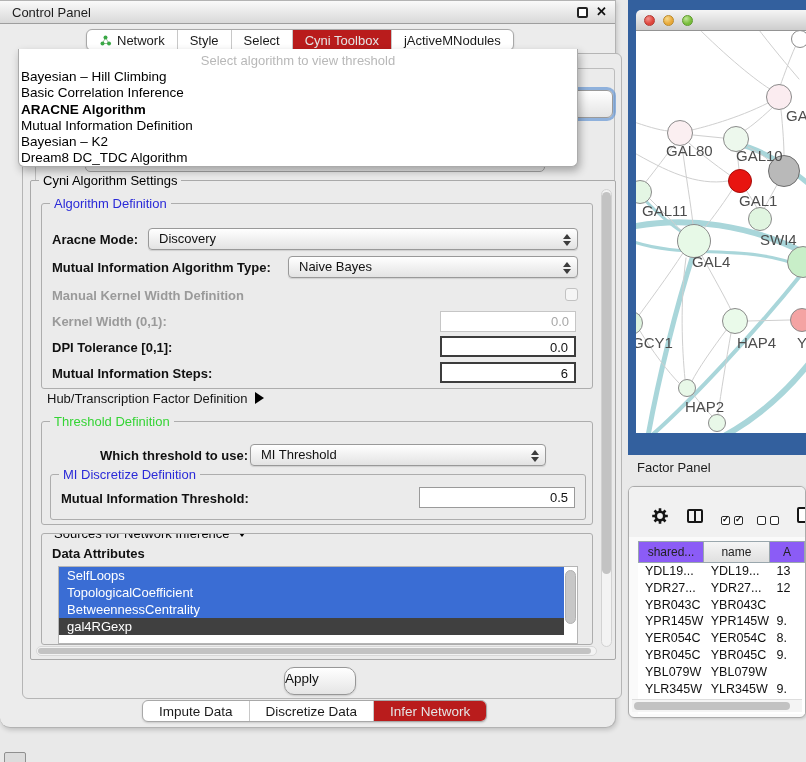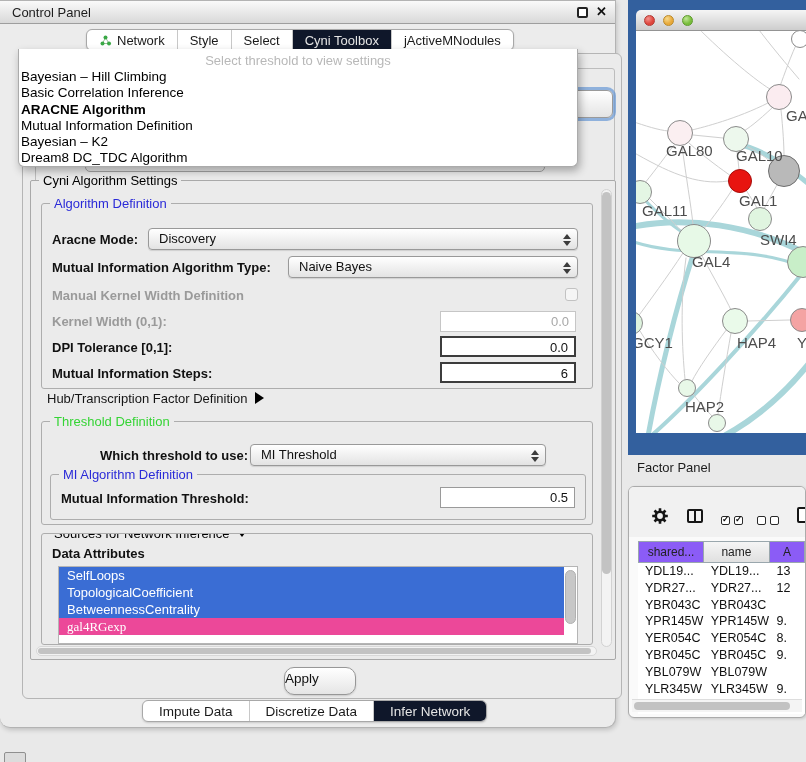--- a/index.html
+++ b/index.html
@@ -16,21 +16,21 @@
   .cp-title { position:absolute; left:12px; top:4px; font-size:13px; color:#1c1c1c; }
   .cp-float { position:absolute; right:27px; top:6px; width:11px; height:11px; border:2px solid #222; border-radius:2px; background:#fff; }
   .cp-close { position:absolute; right:8px; top:3px; font-size:13px; font-weight:bold; color:#111; }
 
   
   .seg-bar { position:absolute; display:flex; height:22px; background:#fff; border:1px solid #a8a8a8;
              border-radius:6px; overflow:hidden; font-size:13px; color:#1a1a1a;
              box-shadow:0 1px 2px rgba(0,0,0,.15); }
   .seg { display:flex; align-items:center; padding:0 12px; border-left:1px solid #c8c8c8; white-space:nowrap; cursor:default; }
   .seg:first-child { border-left:none; }
-  .seg.sel { background:#0f172a; color:#e4e4e4; }
+  .seg.sel { background:#b91c1c; color:#e4e4e4; }
   .seg .net-ico { margin-right:5px; }
   .top-tabs { left:86px; top:28px; }
   .bottom-tabs { left:142px; top:699px; font-size:13.5px; }
   .bottom-tabs .seg { padding:0 16px; }
 
   
   .cp-body { position:absolute; left:22px; top:52px; width:600px; height:646px;
              background:#ebebeb; border:1px solid #b5b5b5; border-radius:6px; }
 
   
@@ -232,51 +232,51 @@
           <span class="lbl" style="left:58px; top:26px;">Which threshold to use:</span>
           <div class="combo" style="left:208px; top:22px; width:296px;">
             <span>MI Threshold</span>
             <span class="spin">
                 <i class="up"></i>
                 <i class="dn"></i>
               </span>
           </div>
 
           <div class="groupbox" style="left:8px; top:52px; width:536px; height:46px;">
-            <span class="legend blue">MI Algorithm Definition</span>
+            <span class="legend blue">MI Discretize Definition</span>
             <span class="lbl" style="left:10px; top:16px;">Mutual Information Threshold:</span>
-            <div class="tinput thin" style="right:10px; top:12px; width:135px;">0.5</div>
+            <div class="tinput thin" style="right:10px; top:12px; width:156px;">0.5</div>
           </div>
         </div>
 
         <div class="groupbox" style="left:10px; top:352px; width:552px; height:112px; overflow:hidden;">
           <span class="legend"><span>Sources for Network Inference</span><span class="tri-down"></span></span>
           <span class="lbl" style="left:10px; top:12px;">Data Attributes</span>
           <div class="attr-list" id="attr-list">
               <div class="attr-item" style="background: rgb(58, 109, 212);">SelfLoops</div>
               <div class="attr-item" style="background: rgb(58, 109, 212);">TopologicalCoefficient</div>
               <div class="attr-item" style="background: rgb(58, 109, 212);">BetweennessCentrality</div>
-              <div class="attr-item" style="background: #ec4899; font-family: Liberation Serif, serif;">gal4RGexp</div>
+              <div class="attr-item" style="background: #404040;">gal4RGexp</div>
               <div class="attr-scroll"></div>
             </div>
         </div>
 
         <div class="vscroll">
             <div class="thumb"></div>
           </div>
         <div class="hscroll">
             <div class="thumb"></div>
           </div>
       </div>
 
       <div class="apply-btn">Apply</div>
     </div>
 
     <div class="algo-popup">
-      <div class="algo-ph">Select threshold to view settings</div>
+      <div class="algo-ph">Select algorithm to view threshold</div>
       <div id="algo-items">
           <div class="algo-item">Bayesian – Hill Climbing</div>
           <div class="algo-item">Basic Correlation Inference</div>
           <div class="algo-item bold">ARACNE Algorithm</div>
           <div class="algo-item">Mutual Information Definition</div>
           <div class="algo-item">Bayesian – K2</div>
           <div class="algo-item">Dream8 DC_TDC Algorithm</div>
         </div>
     </div>
 

